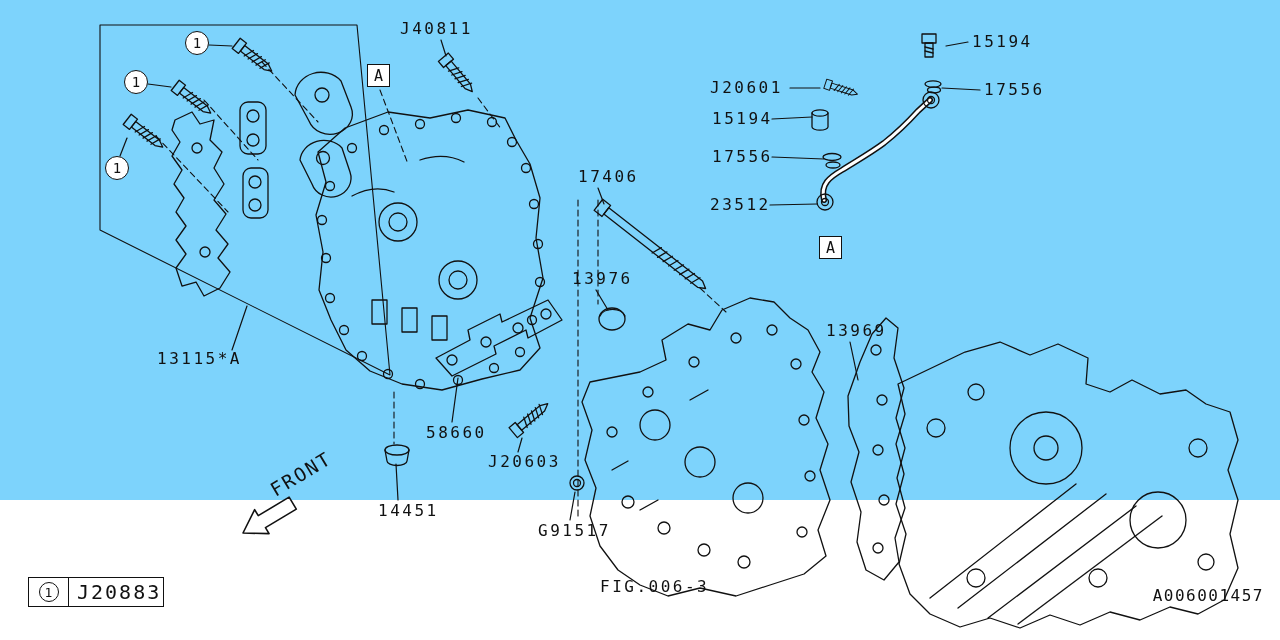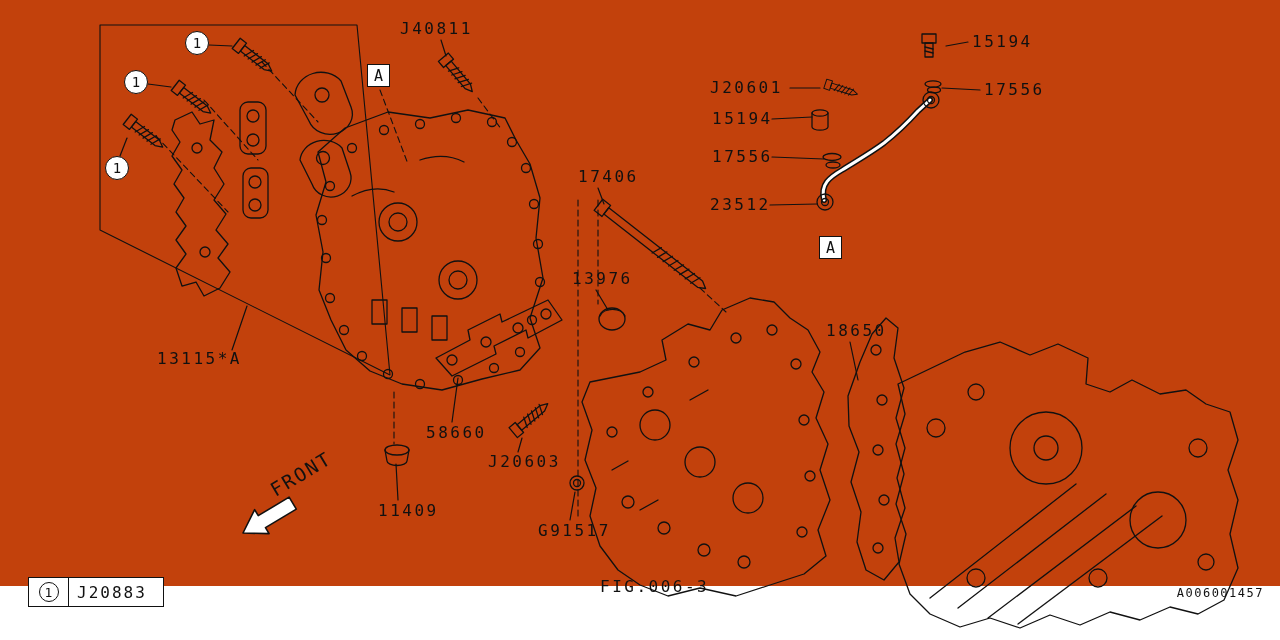--- a/index.html
+++ b/index.html
@@ -3,21 +3,21 @@
 <meta charset="utf-8">
 <style>
   * { margin:0; padding:0; box-sizing:border-box; }
   html,body { width:1280px; height:640px; }
   body {
     background:#ffffff;
     font-family:"DejaVu Sans Mono","Liberation Mono",monospace;
     color:#111111;
     overflow:hidden;
   }
-  .canvas { position:relative; width:1280px; height:586px; background:#c2410c; }
+  .canvas { position:relative; width:1280px; height:500px; background:#7dd3fc; }
   .canvas > svg { position:absolute; left:0; top:0; }
   .lbl {
     position:absolute; font-size:16px; letter-spacing:2.5px;
     white-space:nowrap; color:#111;
   }
   .marker-circle {
     position:absolute; width:24px; height:24px;
     border:1.5px solid #111; border-radius:50%;
     display:flex; align-items:center; justify-content:center;
     font-size:14px; background:#fff;
@@ -40,23 +40,23 @@
   .legend-sym {
     width:40px; border-right:1.6px solid #111;
     display:flex; align-items:center; justify-content:center;
   }
   .legend-sym .sym-circle {
     width:20px; height:20px; border:1.4px solid #111; border-radius:50%;
     display:flex; align-items:center; justify-content:center; font-size:13px;
   }
   .legend-part {
     flex:1; display:flex; align-items:center; padding-left:8px;
-    font-size:16px; letter-spacing:2px;
-  }
-  .doc-code { position:absolute; right:16px; top:586px; font-size:12px; letter-spacing:1.5px; }
+    font-size:20px; letter-spacing:2px;
+  }
+  .doc-code { position:absolute; right:16px; top:586px; font-size:16px; letter-spacing:1.5px; }
 </style>
 </head>
 <body>
 
 <div class="canvas">
 
   <svg width="1280" height="640" viewBox="0 0 1280 640">
     <defs>
       <g id="bolt" fill="none" stroke="#111" stroke-width="1.3" stroke-linejoin="round">
         <polygon points="-1,-6.5 7,-6.5 7,6.5 -1,6.5"></polygon>
@@ -284,25 +284,25 @@
 
   <div class="lbl" style="left:400px;top:19px">J40811</div>
   <div class="lbl" style="left:972px;top:32px">15194</div>
   <div class="lbl" style="left:710px;top:78px">J20601</div>
   <div class="lbl" style="left:984px;top:80px">17556</div>
   <div class="lbl" style="left:712px;top:109px">15194</div>
   <div class="lbl" style="left:712px;top:147px">17556</div>
   <div class="lbl" style="left:710px;top:195px">23512</div>
   <div class="lbl" style="left:578px;top:167px">17406</div>
   <div class="lbl" style="left:572px;top:269px">13976</div>
-  <div class="lbl" style="left:826px;top:321px">18650</div>
+  <div class="lbl" style="left:826px;top:321px">13969</div>
   <div class="lbl" style="left:157px;top:349px">13115*A</div>
   <div class="lbl" style="left:426px;top:423px">58660</div>
   <div class="lbl" style="left:488px;top:452px">J20603</div>
-  <div class="lbl" style="left:378px;top:501px">11409</div>
+  <div class="lbl" style="left:378px;top:501px">14451</div>
   <div class="lbl" style="left:538px;top:521px">G91517</div>
   <div class="lbl" style="left:600px;top:577px">FIG.006-3</div>
 
   <div class="marker-circle" style="left:185px;top:31px">1</div>
   <div class="marker-circle" style="left:124px;top:70px">1</div>
   <div class="marker-circle" style="left:105px;top:156px">1</div>
 
   <div class="marker-box" style="left:367px;top:64px">A</div>
   <div class="marker-box" style="left:819px;top:236px">A</div>
 

